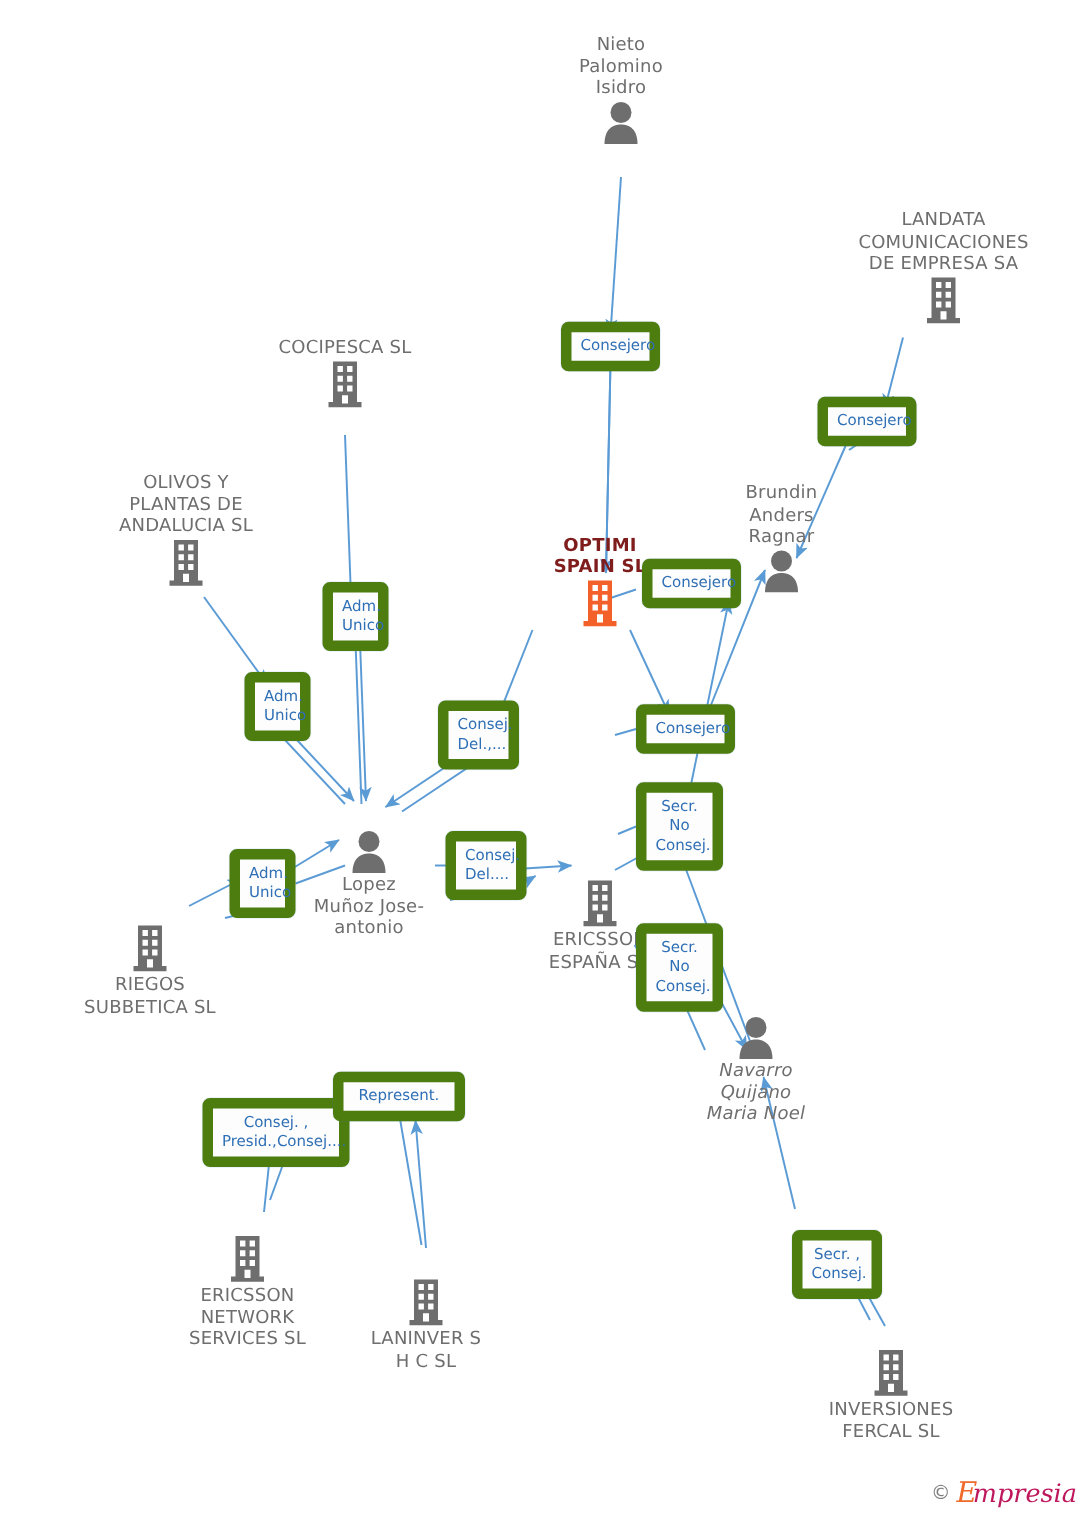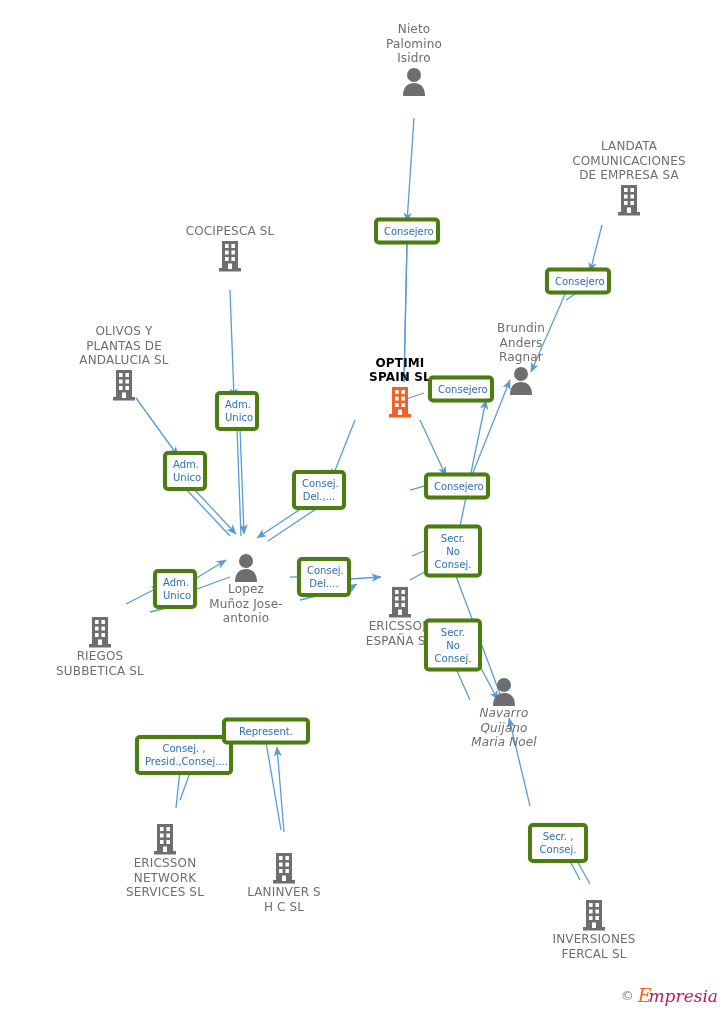--- a/index.html
+++ b/index.html
@@ -5,24 +5,24 @@
   html,body{margin:0;padding:0;background:#ffffff;}
   body{width:728px;height:1015px;position:relative;overflow:hidden;
        font-family:"DejaVu Sans","Liberation Sans",sans-serif;}
   #canvas{position:absolute;left:0;top:0;width:728px;height:1015px;}
   svg.edges{position:absolute;left:0;top:0;width:728px;height:1015px;pointer-events:none;}
 
   .node{position:absolute;transform:translateX(-50%);text-align:center;width:170px;}
   .node .glyph{display:block;margin:0 auto;}
   .node .lbl{display:block;font-size:12px;line-height:14.5px;color:#6e6e6e;
              letter-spacing:.15px;white-space:pre-line;}
-  .node.company-main .lbl{color:#000000;font-weight:bold;font-size:12px;line-height:14px;}
+  .node.company-main .lbl{color:#7f1d1d;font-weight:bold;font-size:12px;line-height:14px;}
 
   .badge{position:absolute;transform:translate(-50%,-50%);
-         border:4px solid #4d7c0f;border-radius:5px;background:#fdfdfd;
+         border:7px solid #4d7c0f;border-radius:5px;background:#fdfdfd;
          color:#2f6fb5;font-size:10px;line-height:13px;text-align:center;
          padding:3px 6px;white-space:pre-line;box-sizing:border-box;
          box-shadow:0 0 0 .5px rgba(74,144,217,.15);}
 
   .wm{position:absolute;right:10px;bottom:10px;display:flex;align-items:center;gap:4px;}
   .wm .c{color:#7a7a7a;font-size:13px;}
   .wm .e{color:#ef6a2b;font-size:19px;font-style:italic;font-family:"DejaVu Serif",serif;line-height:1;}
   .wm .rest{color:#be185d;font-size:17px;font-style:italic;font-family:"DejaVu Serif",serif;line-height:1;margin-left:-3px;}
 </style>
 </head>
@@ -123,21 +123,21 @@
           <rect x="16.4" y="5" width="3.6" height="4"></rect>
         <rect x="10" y="11.5" width="3.6" height="4"></rect>
           <rect x="16.4" y="11.5" width="3.6" height="4"></rect>
         <rect x="10" y="18" width="3.6" height="4"></rect>
           <rect x="16.4" y="18" width="3.6" height="4"></rect>
         <rect x="13" y="24.5" width="4" height="5.5"></rect>
       </g>
     </svg>
   </div>
 
-  <div class="node company" style="left:124px;top:324px;">
+  <div class="node company" style="left:124px;top:314px;">
     <span class="lbl">OLIVOS Y
 PLANTAS DE
 ANDALUCIA SL</span>
     <svg class="glyph" width="30" height="34" viewBox="0 0 30 34">
       <rect x="7" y="2" width="16" height="28" fill="#6e6e6e"></rect>
       <rect x="4" y="29" width="22" height="3.5" fill="#6e6e6e"></rect>
       <g fill="#ffffff">
         <rect x="10" y="5" width="3.6" height="4"></rect>
           <rect x="16.4" y="5" width="3.6" height="4"></rect>
         <rect x="10" y="11.5" width="3.6" height="4"></rect>

